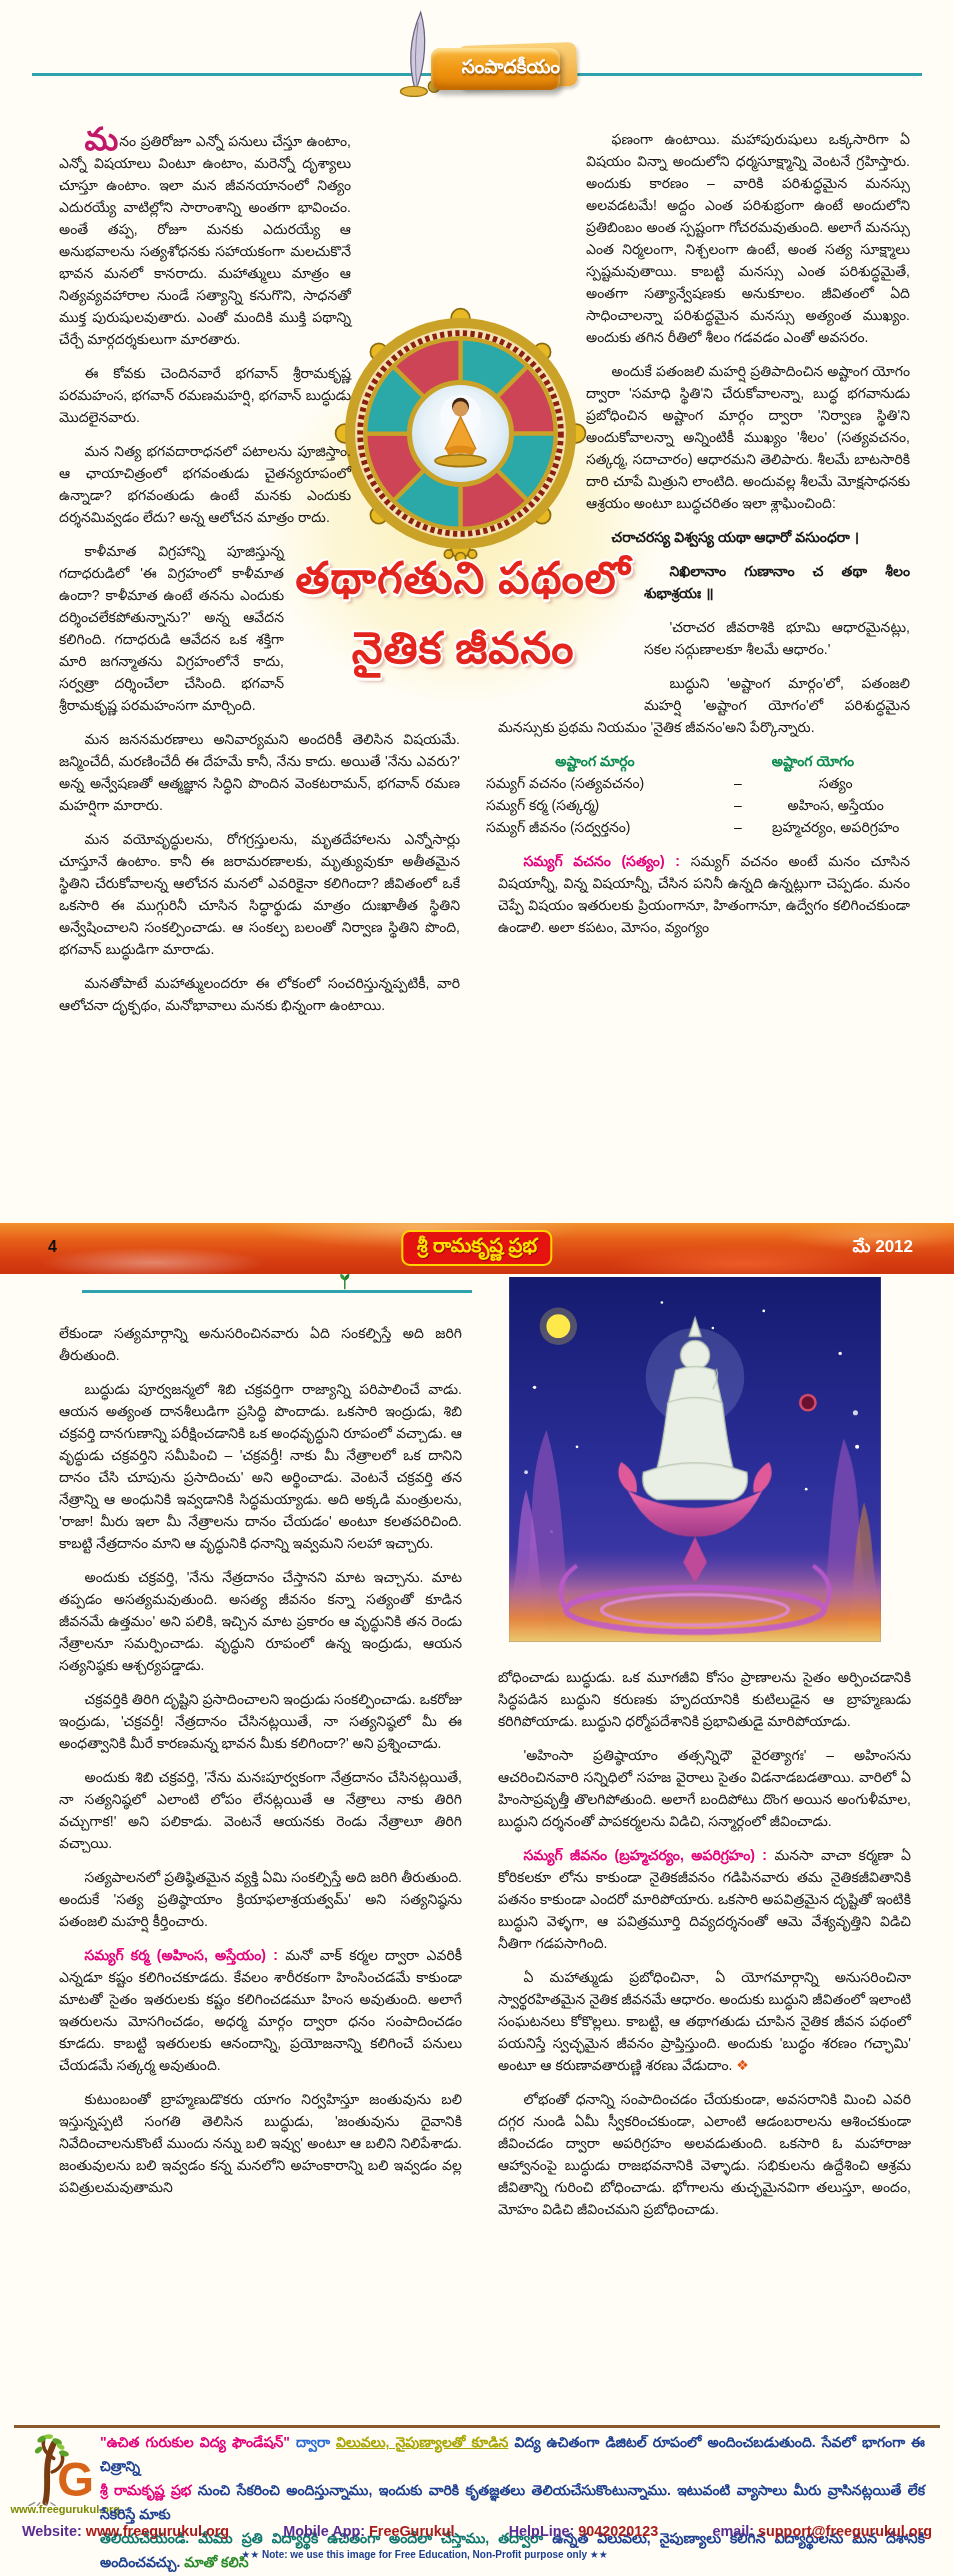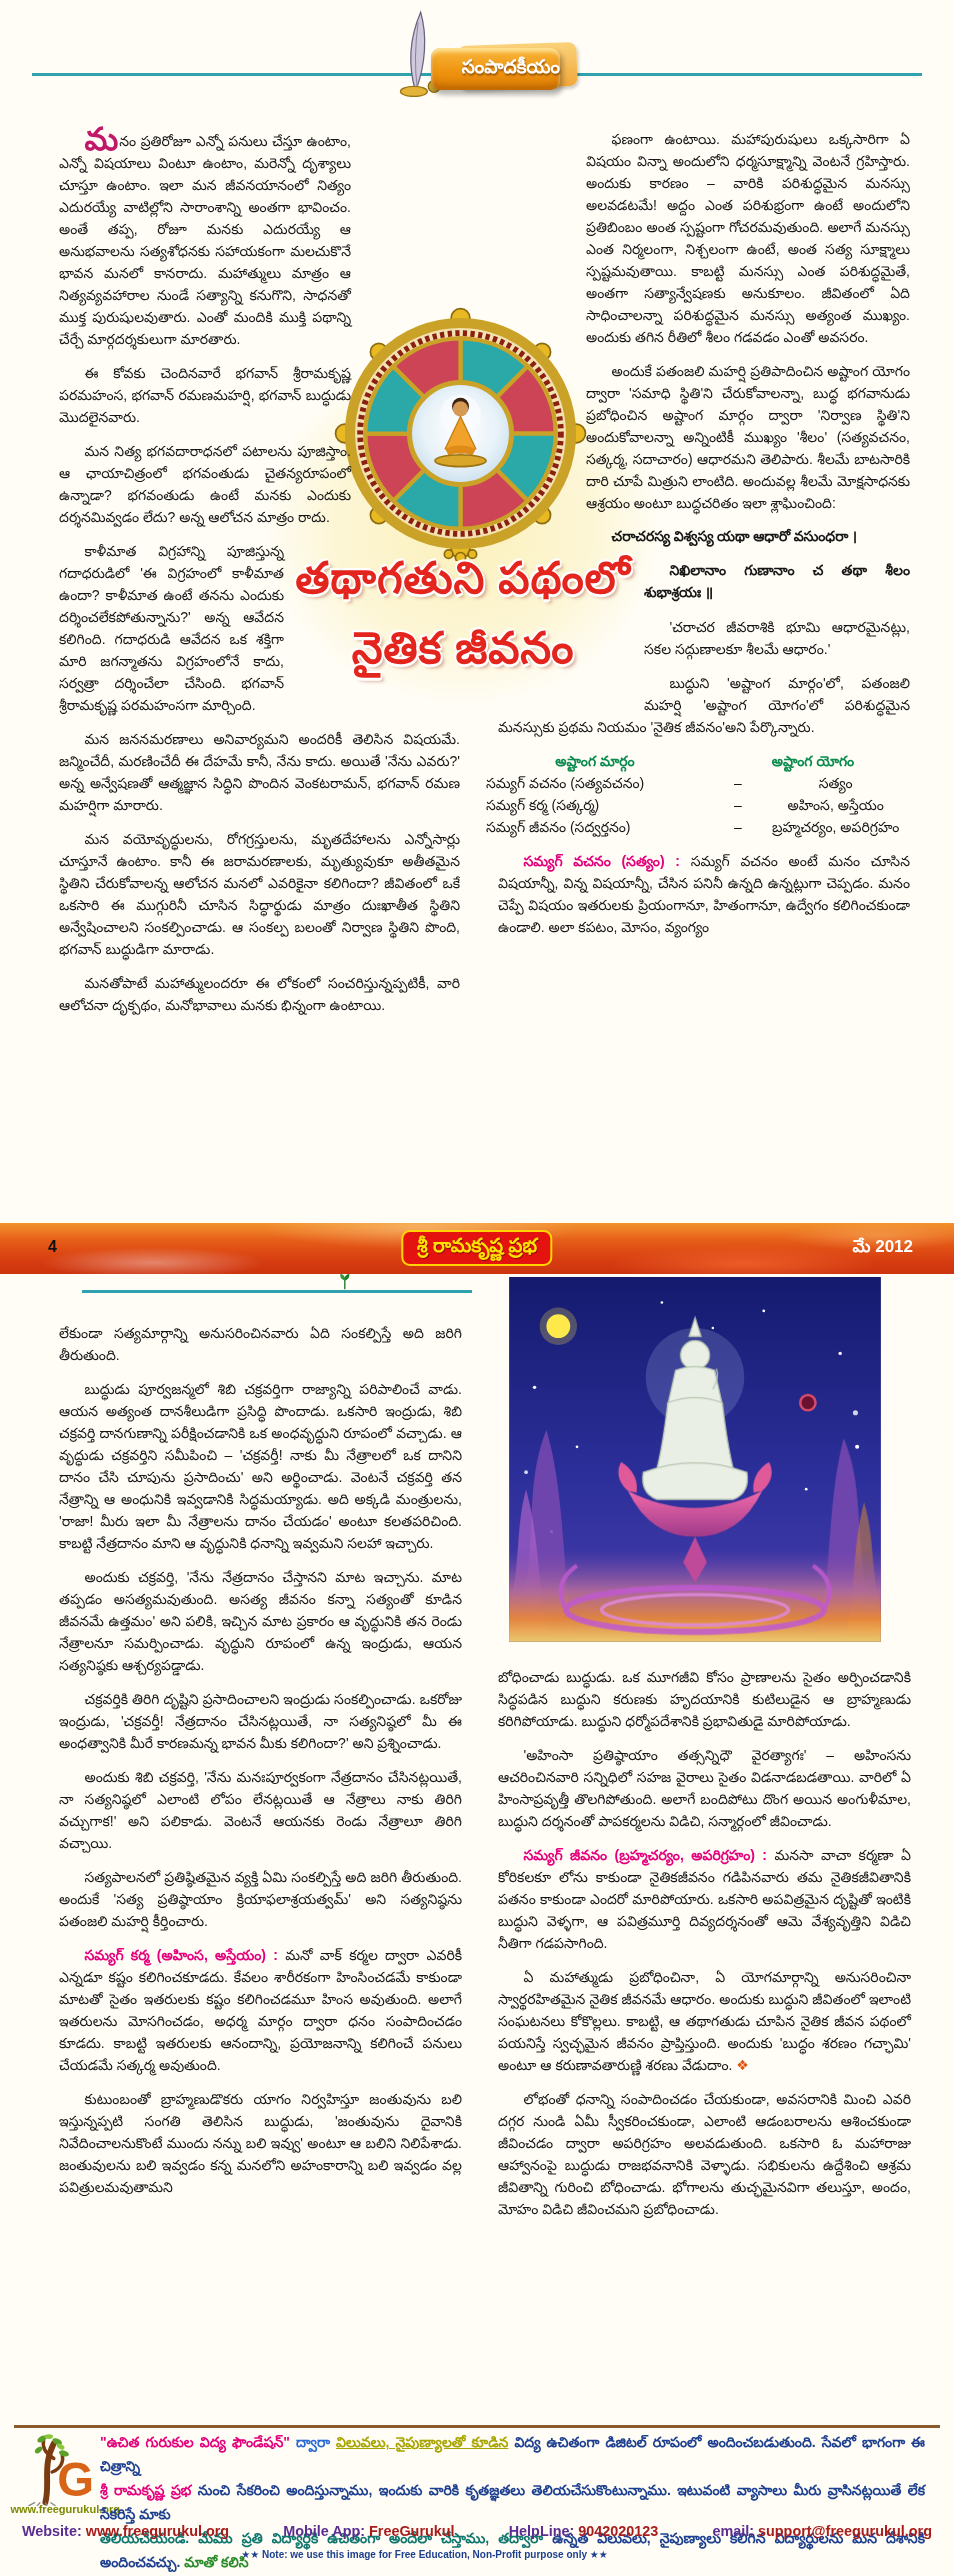--- a/index.html
+++ b/index.html
@@ -18,21 +18,21 @@
         box-shadow:2.5px 4.2px 5.1px rgba(0,0,0,.28), inset 0 3.4px 4.2px rgba(255,235,170,.85),
                    inset 0 -5.1px 6px rgba(150,75,0,.45);}
   .banner span{color:#fff;font-size:18.7px;font-weight:bold;
         text-shadow:0.8px 1.7px 1.7px rgba(110,55,0,.65);white-space:nowrap;}
   .quill{position:absolute;left:392px;top:10.2px;width:59px;height:87px;}
   
   .col{position:absolute;font-size:14px;line-height:22px;text-align:justify;overflow:hidden;}
   .col p{margin:12px;text-indent:25.5px;}
   .dropcap{color:#c2186a;font-size:32px;font-weight:bold;line-height:22px;
            vertical-align:-4.2px;letter-spacing:0.8px;}
-  .verse{font-weight:bold;font-family:Liberation Serif, serif;}
+  .verse{font-weight:bold;}
   .lead-h{color:#e4007c;font-weight:bold;}
   .grn{color:#0a8a4e;font-weight:bold;}
   .cut-r1{float:right;width:121px;height:243px;margin-top:199px;}
   .cut-r2{float:right;clear:right;width:188px;height:153px;}
   .cut-l1{float:left;width:100px;height:243px;margin-top:199px;}
   .cut-l2{float:left;clear:left;width:158px;height:153px;}
   
   .eight-tbl{margin:1.7px 0 1.7px 0;}
   .eight-hdr{display:grid;grid-template-columns:1fr 1fr;text-align:center;}
   .eight-row{display:grid;grid-template-columns:248px 15.3px 1fr;}

